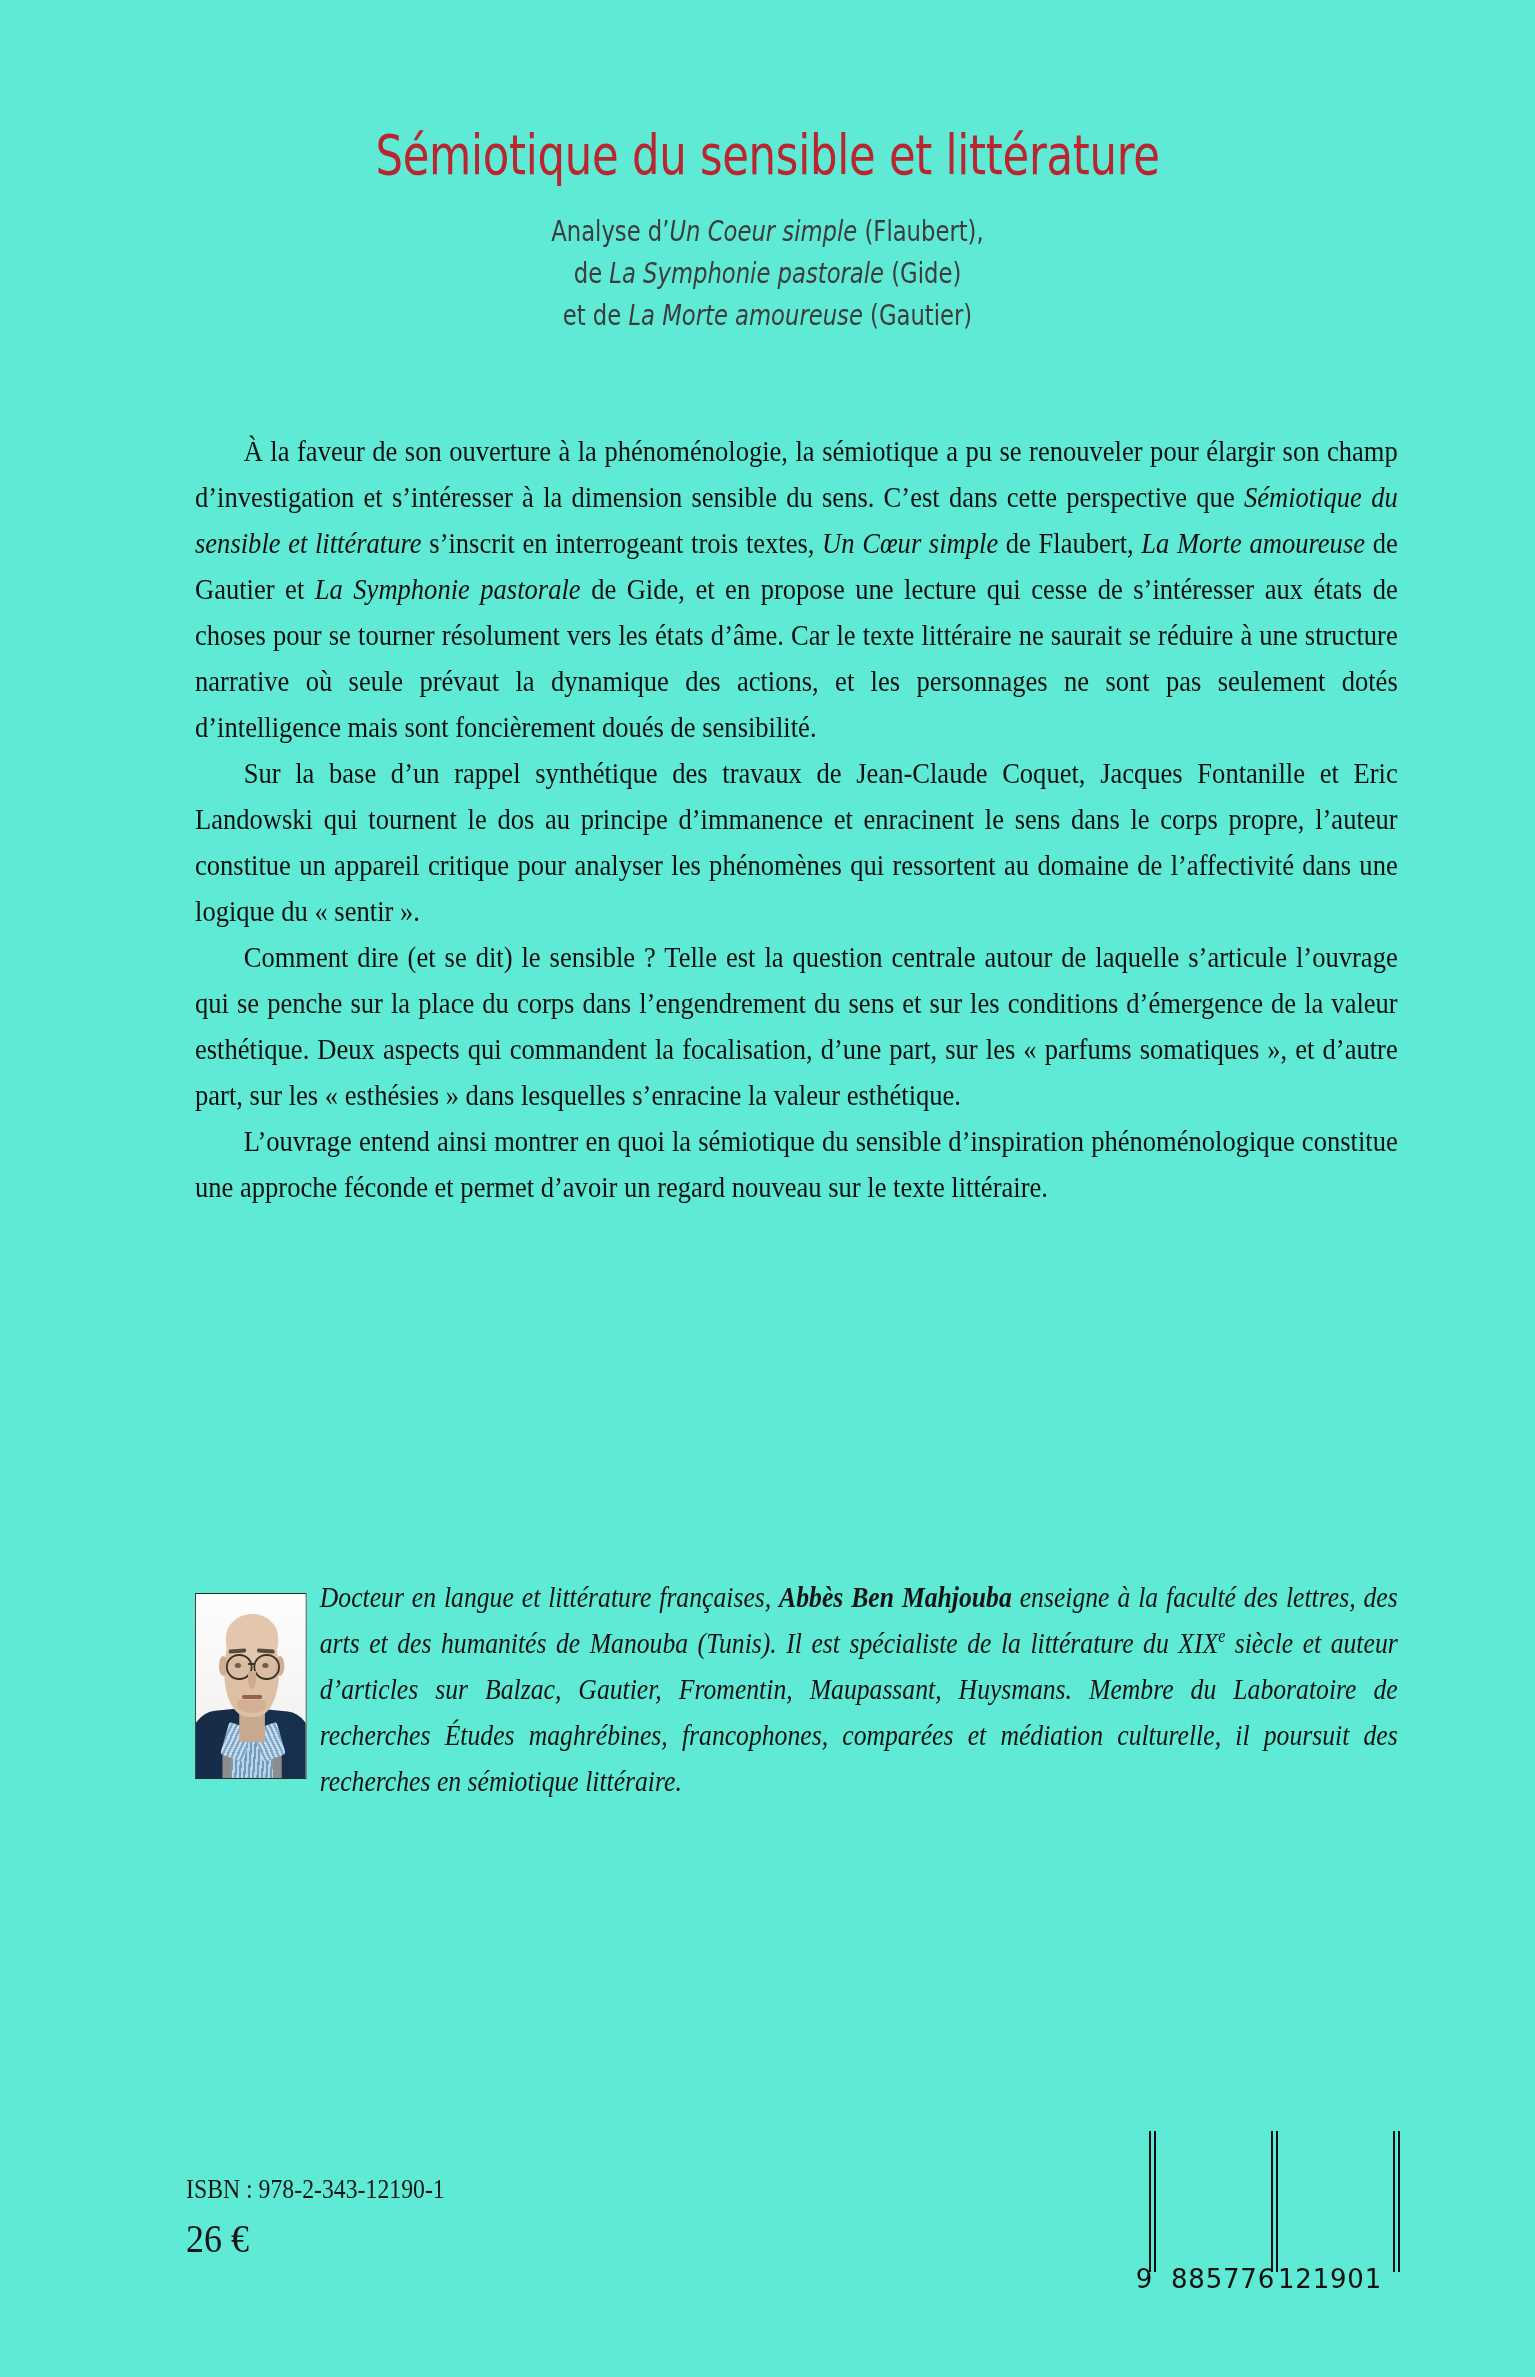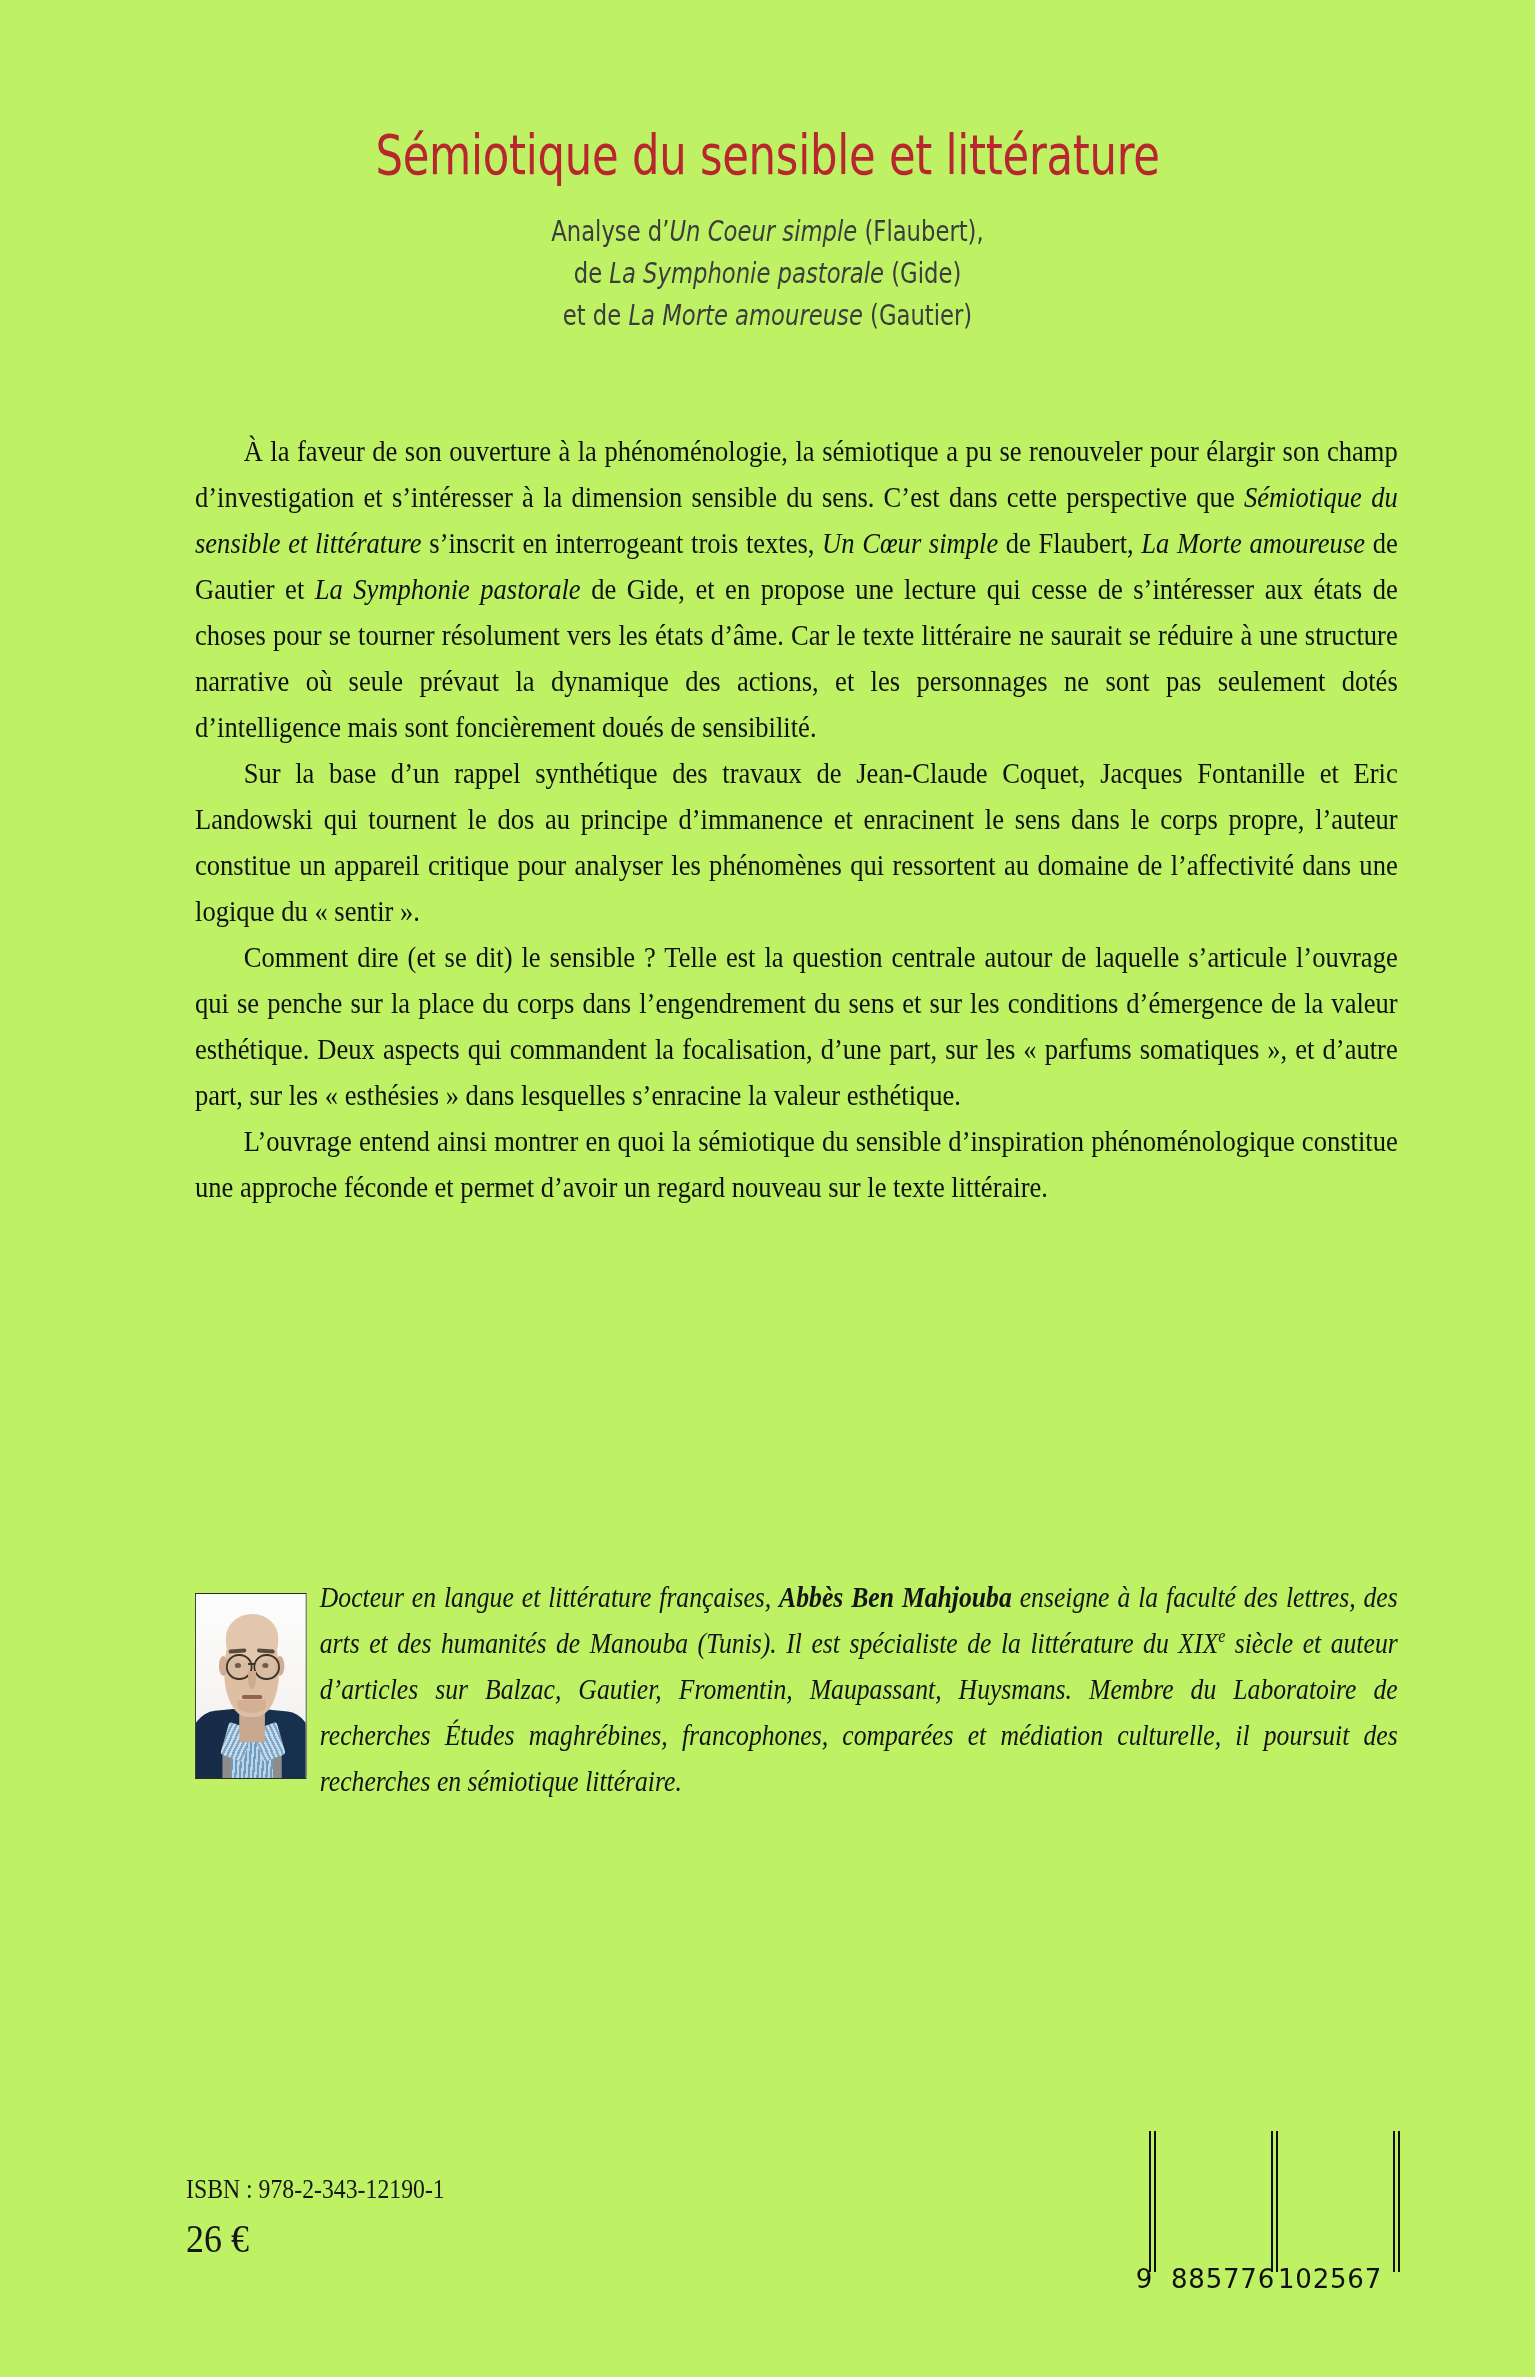--- a/index.html
+++ b/index.html
@@ -12,21 +12,21 @@
     height: 2377px;
     position: relative;
     font-family: "Liberation Serif", serif;
     color: #1a1a1a;
     overflow: hidden;
   }
 
   .page {
     position: absolute;
     inset: 0;
-    background: #bef264;
+    background: #5eead4;
   }
 
   
   .title-block {
     position: absolute;
     left: 0;
     right: 0;
     top: 126px;
     text-align: center;
   }
@@ -335,18 +335,18 @@
         <span class="bar" style="left: 222px; width: 7.4px;"></span>
         <span class="bar" style="left: 235px; width: 2.1px;"></span>
         <span class="bar" style="left: 240px; width: 4.8px;"></span>
         <span class="bar" style="left: 251px; width: 4.8px;"></span>
         <span class="bar guard" style="left: 259px; width: 2.1px;"></span>
         <span class="bar guard" style="left: 264px; width: 2.1px;"></span>
       </div>
     <div class="barcode-digits">
       <span class="bc-d1">9</span>
       <span class="bc-d2">885776</span>
-      <span class="bc-d3">102567</span>
+      <span class="bc-d3">121901</span>
     </div>
   </div>
 
 </div>
 
 
 </body></html>

